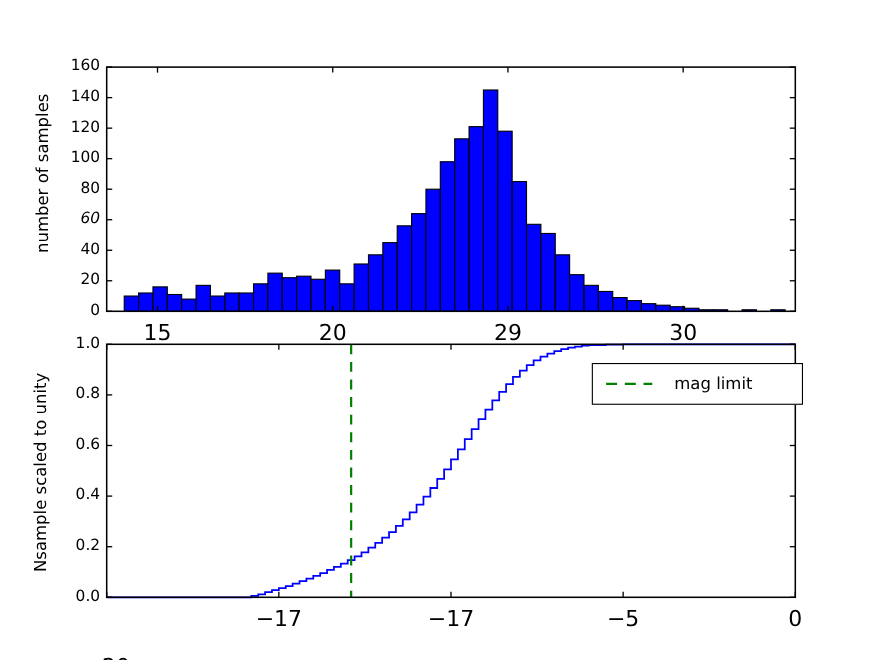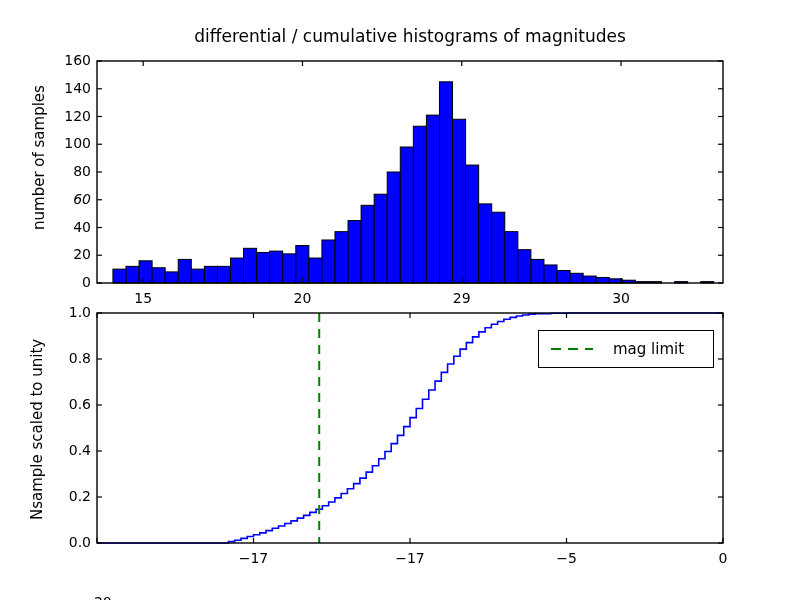--- a/index.html
+++ b/index.html
@@ -46,21 +46,21 @@
   .tick-label-y {
     position: absolute;
     text-align: right;
     font-size: 14px;
     color: #000000;
     white-space: nowrap;
   }
   .tick-label-x {
     position: absolute;
     text-align: center;
-    font-size: 14px;
+    font-size: 20px;
     color: #000000;
     white-space: nowrap;
   }
   svg { display: block; }
   .legend-box {
     position: absolute;
     background: #ffffff;
     border: 1px solid #000000;
     box-sizing: border-box;
     display: flex;
@@ -70,21 +70,20 @@
     font-size: 15px;
     color: #000000;
     white-space: nowrap;
   }
 </style>
 </head>
 <body>
 
 <div id="figure">
 
-  <div class="axes-title">differential / cumulative histograms of magnitudes</div>
 
   <div class="ylabel" style="left:30px; top:230px; transform: rotate(-90deg);">number of samples</div>
 
   <svg id="top-axes" width="800" height="600" style="position:absolute; left:0; top:0; pointer-events:none;">
     <g id="top-group">
         <rect x="112.92875318066157" y="269.125" width="13.0615776081425" height="13.875" fill="#0000ff" stroke="#000000" stroke-width="1"></rect>
         <rect x="125.99033078880407" y="266.35" width="13.0615776081425" height="16.649999999999977" fill="#0000ff" stroke="#000000" stroke-width="1"></rect>
         <rect x="139.05190839694652" y="260.8" width="13.0615776081425" height="22.19999999999999" fill="#0000ff" stroke="#000000" stroke-width="1"></rect>
         <rect x="152.11348600508902" y="267.7375" width="13.0615776081425" height="15.262499999999989" fill="#0000ff" stroke="#000000" stroke-width="1"></rect>
         <rect x="165.17506361323152" y="271.9" width="13.061577608142414" height="11.100000000000023" fill="#0000ff" stroke="#000000" stroke-width="1"></rect>
@@ -209,20 +208,20 @@
       <div class="tick-label-x" style="position: absolute; left: 72px; width: 50px; top: 550px; margin-top: 44px;">−20</div>
       <div class="tick-label-x" style="position: absolute; left: 228.5px; width: 50px; top: 550px;">−17</div>
       <div class="tick-label-x" style="position: absolute; left: 385px; width: 50px; top: 550px;">−17</div>
       <div class="tick-label-x" style="position: absolute; left: 541.5px; width: 50px; top: 550px;">−5</div>
       <div class="tick-label-x" style="position: absolute; left: 698px; width: 50px; top: 550px;">0</div>
     </div>
 
   <div class="ylabel" style="left:28px; top:520px; transform: rotate(-90deg);">Nsample scaled to unity</div>
 
 
-  <div class="legend-box" style="left:538px; top:330px; width:176px; height:38px; padding:0 10px;">
+  <div class="legend-box" style="left:538px; top:330px; width:192px; height:38px; padding:0 10px;">
     <svg width="46" height="14" style="flex:0 0 auto;">
       <line x1="2" y1="7" x2="44" y2="7" stroke="#008000" stroke-width="2" stroke-dasharray="10,7"></line>
     </svg>
     <span class="legend-label" style="margin-left:18px;">mag limit</span>
   </div>
 
 </div>
 
 </body></html>

